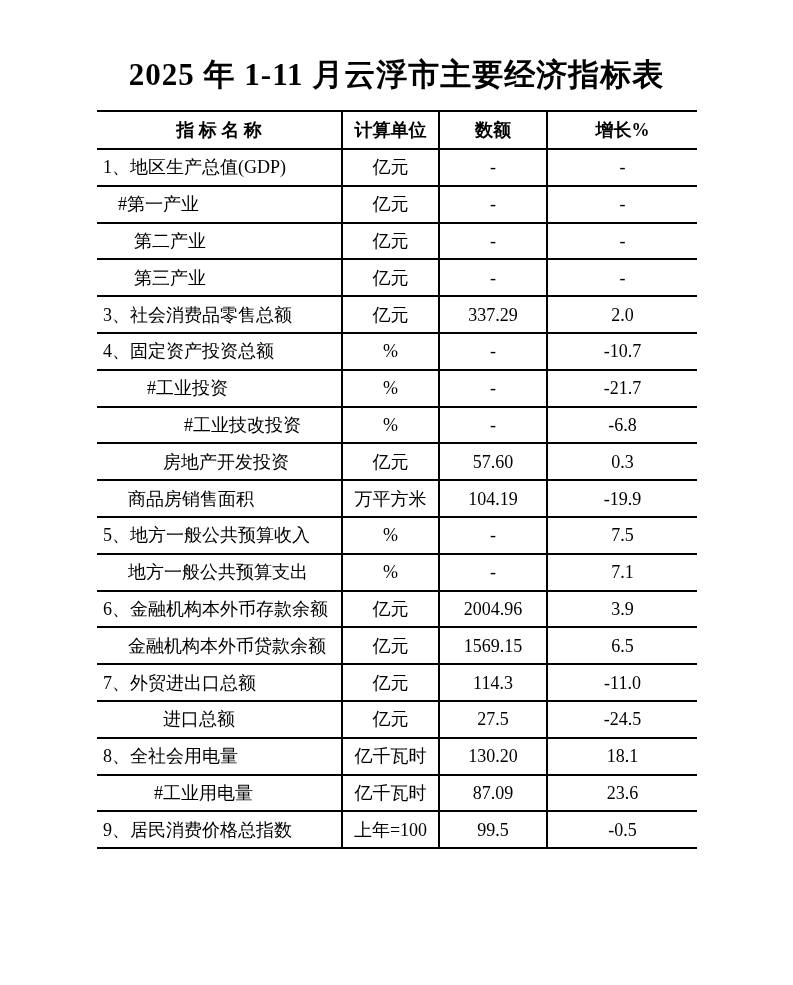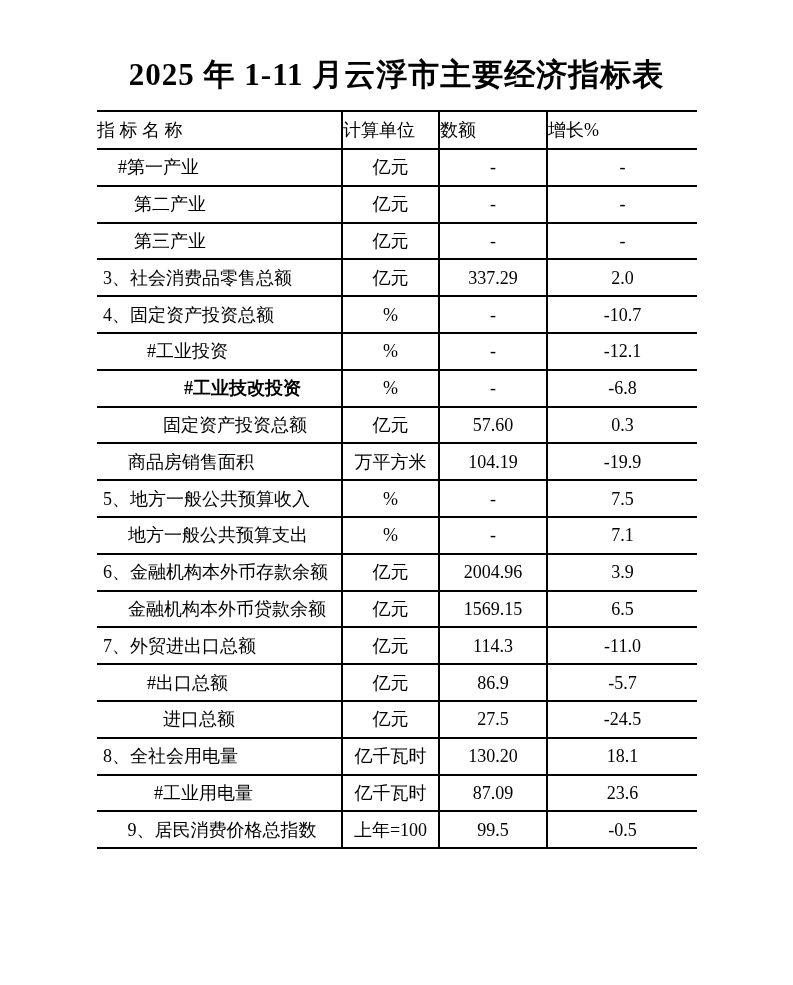--- a/index.html
+++ b/index.html
@@ -52,22 +52,22 @@
     white-space: nowrap;
   }
   
   table.indicators th + th,
   table.indicators td + td {
     border-left: 2px solid #000000;
   }
 
   table.indicators thead th {
     height: 36px;
-    font-weight: normal;
-    text-align: left;
+    font-weight: bold;
+    text-align: center;
   }
   table.indicators tbody td {
     height: 34.8px;
   }
   td.cell-name {
     text-align: left;
   }
   td.cell-unit,
   td.cell-amount,
   td.cell-growth {
@@ -90,20 +90,26 @@
     <thead>
       <tr>
         <th>指 标 名 称</th>
         <th>计算单位</th>
         <th>数额</th>
         <th>增长%</th>
       </tr>
     </thead>
     <tbody>
         <tr>
+          <td class="cell-name" style="padding-left: 6px;">1、地区生产总值(GDP)</td>
+          <td class="cell-unit">亿元</td>
+          <td class="cell-amount">-</td>
+          <td class="cell-growth">-</td>
+        </tr>
+        <tr>
           <td class="cell-name" style="padding-left: 21px;">#第一产业</td>
           <td class="cell-unit">亿元</td>
           <td class="cell-amount">-</td>
           <td class="cell-growth">-</td>
         </tr>
         <tr>
           <td class="cell-name" style="padding-left: 37px;">第二产业</td>
           <td class="cell-unit">亿元</td>
           <td class="cell-amount">-</td>
           <td class="cell-growth">-</td>
@@ -123,30 +129,30 @@
         <tr>
           <td class="cell-name" style="padding-left: 6px;">4、固定资产投资总额</td>
           <td class="cell-unit">%</td>
           <td class="cell-amount">-</td>
           <td class="cell-growth">-10.7</td>
         </tr>
         <tr>
           <td class="cell-name" style="padding-left: 50px; margin-top: 16px;">#工业投资</td>
           <td class="cell-unit">%</td>
           <td class="cell-amount">-</td>
-          <td class="cell-growth">-12.1</td>
-        </tr>
-        <tr>
-          <td class="cell-name" style="padding-left: 87px; font-weight: bold;">#工业技改投资</td>
+          <td class="cell-growth">-21.7</td>
+        </tr>
+        <tr>
+          <td class="cell-name" style="padding-left: 87px;">#工业技改投资</td>
           <td class="cell-unit">%</td>
           <td class="cell-amount">-</td>
           <td class="cell-growth">-6.8</td>
         </tr>
         <tr>
-          <td class="cell-name" style="padding-left: 66px;">固定资产投资总额</td>
+          <td class="cell-name" style="padding-left: 66px;">房地产开发投资</td>
           <td class="cell-unit">亿元</td>
           <td class="cell-amount">57.60</td>
           <td class="cell-growth">0.3</td>
         </tr>
         <tr>
           <td class="cell-name" style="padding-left: 31px;">商品房销售面积</td>
           <td class="cell-unit">万平方米</td>
           <td class="cell-amount">104.19</td>
           <td class="cell-growth">-19.9</td>
         </tr>
@@ -174,44 +180,38 @@
           <td class="cell-amount">1569.15</td>
           <td class="cell-growth">6.5</td>
         </tr>
         <tr>
           <td class="cell-name" style="padding-left: 6px;">7、外贸进出口总额</td>
           <td class="cell-unit">亿元</td>
           <td class="cell-amount">114.3</td>
           <td class="cell-growth">-11.0</td>
         </tr>
         <tr>
-          <td class="cell-name" style="padding-left: 50px;">#出口总额</td>
-          <td class="cell-unit">亿元</td>
-          <td class="cell-amount">86.9</td>
-          <td class="cell-growth">-5.7</td>
-        </tr>
-        <tr>
           <td class="cell-name" style="padding-left: 66px;">进口总额</td>
           <td class="cell-unit">亿元</td>
           <td class="cell-amount">27.5</td>
           <td class="cell-growth">-24.5</td>
         </tr>
         <tr>
           <td class="cell-name" style="padding-left: 6px;">8、全社会用电量</td>
           <td class="cell-unit">亿千瓦时</td>
           <td class="cell-amount">130.20</td>
           <td class="cell-growth">18.1</td>
         </tr>
         <tr>
           <td class="cell-name" style="padding-left: 57px;">#工业用电量</td>
           <td class="cell-unit">亿千瓦时</td>
           <td class="cell-amount">87.09</td>
           <td class="cell-growth">23.6</td>
         </tr>
         <tr>
-          <td class="cell-name" style="padding-left: 6px; text-align: center;">9、居民消费价格总指数</td>
+          <td class="cell-name" style="padding-left: 6px;">9、居民消费价格总指数</td>
           <td class="cell-unit">上年=100</td>
           <td class="cell-amount">99.5</td>
           <td class="cell-growth">-0.5</td>
         </tr>
       </tbody>
   </table>
 </div>
 
 </body></html>

